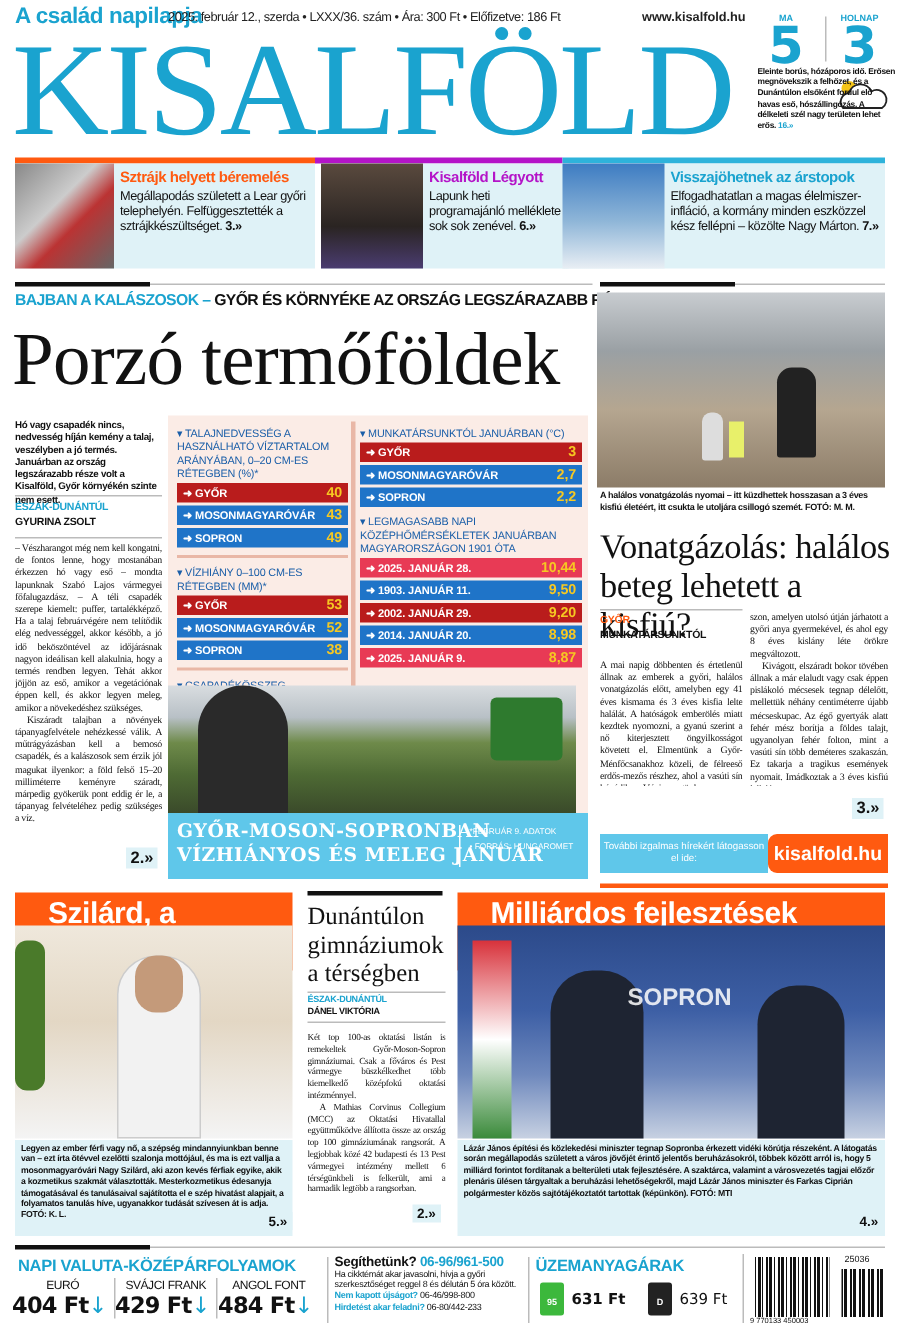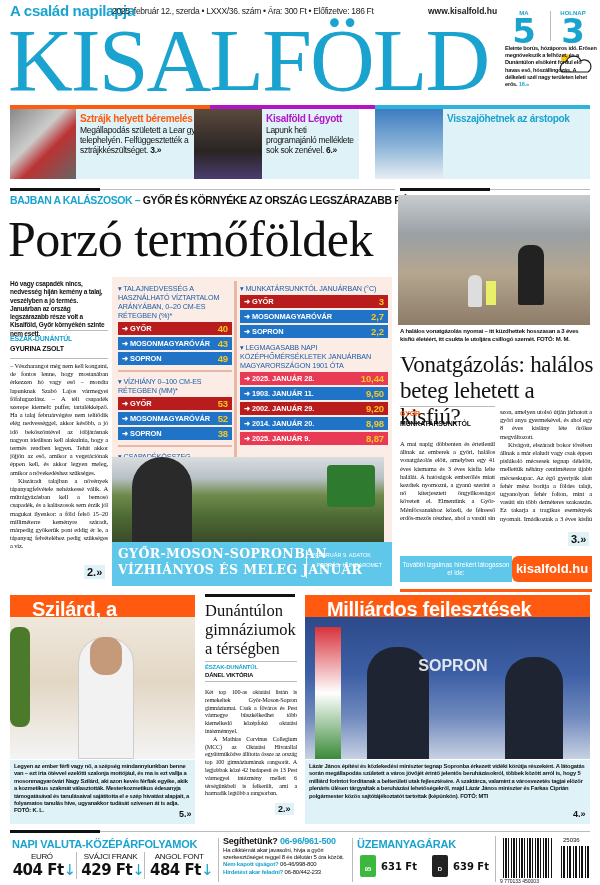--- a/index.html
+++ b/index.html
@@ -47,21 +47,21 @@
 .story2-img{left:398px;top:195px;width:192px;height:130px}
 .caption{font-size:6px;line-height:7.6px;font-weight:bold;letter-spacing:-0.2px}
 .story2-head{left:400px;top:352px;font-family:"Liberation Serif",serif;font-size:23px;line-height:26px;letter-spacing:-0.3px}
 .promo{left:400px;top:556px;width:192px;height:26px}
 
 .orange-head{background:#ff5a10;color:#fff;font-weight:bold;font-size:20px;padding:3px 22px;letter-spacing:-0.3px}
 .cap-box{background:#dff2f7}
 
 .foot-title{font-weight:bold;color:#1aa3cf;font-size:11px;letter-spacing:-0.2px}
 .cur-lbl{font-size:8px;text-align:center;letter-spacing:-0.3px}
-.cur-val{font-family:"DejaVu Sans",sans-serif;font-weight:bold;font-size:15px;text-align:right;letter-spacing:-0.5px}
+.cur-val{font-family:"DejaVu Sans",sans-serif;font-weight:bold;font-size:15px;text-align:left;letter-spacing:-0.5px}
 .arrow{color:#1aa3cf;font-weight:normal}
 .vdiv{width:1px;background:#bbb}
 </style>
 </head>
 <body>
 
 <div class="abs tagline">A család napilapja</div>
 <div class="abs issue">2025. február 12., szerda • LXXX/36. szám • Ára: 300 Ft • Előfizetve: 186 Ft</div>
 <div class="abs web">www.kisalfold.hu</div>
 <div class="abs logo">KISALFÖLD</div>
@@ -83,28 +83,29 @@
 
 <div class="abs bar" style="left:10px;width:200px;background:#ff5a10"></div>
 <div class="abs bar" style="left:210px;width:165px;background:#b414c8"></div>
 <div class="abs bar" style="left:375px;width:215px;background:#2eb3db"></div>
 
 <div class="abs teaser" style="left:10px;width:200px">
   <div class="img" style="background:linear-gradient(135deg,#888 0%,#ccc 40%,#b33 60%,#666 100%)"></div>
   <h3 style="color:#ff5a10">Sztrájk helyett béremelés</h3>
   <p><span>Megállapodás született a Lear győri telephelyén. Felfüggesztették a sztrájkkészültséget.</span> <b>3.»</b></p>
 </div>
-<div class="abs teaser" style="left:194px;width:165px">
+<div class="abs teaser" style="left:214px;width:165px">
   <div class="img" style="width:68px;background:linear-gradient(180deg,#5a4a3e 0%,#2a2422 60%,#4a3c70 100%)"></div>
   <h3 style="left:72px;color:#b414c8">Kisalföld Légyott</h3>
   <p style="left:72px;width:88px"><span>Lapunk heti programajánló melléklete sok sok zenével.</span> <b>6.»</b></p>
 </div>
 <div class="abs teaser" style="left:375px;width:215px">
   <div class="img" style="width:68px;background:linear-gradient(180deg,#3d7cc2 0%,#8fb6d8 55%,#e8eef4 100%)"></div>
   <h3 style="left:72px;color:#1aa3cf">Visszajöhetnek az árstopok</h3>
+  <p style="left:72px;width:140px"><span>Elfogadhatatlan a magas élelmiszer-infláció, a kormány minden eszközzel kész fellépni – közölte Nagy Márton.</span> <b>7.»</b></p>
 </div>
 
 <div class="abs rule-thick" style="left:10px;top:188px;width:90px"></div>
 <div class="abs rule-thin" style="left:100px;top:189px;width:295px"></div>
 <div class="abs rule-thick" style="left:400px;top:188px;width:90px"></div>
 <div class="abs rule-thin" style="left:490px;top:189px;width:100px"></div>
 
 <div class="abs kicker">
   <span class="cyan">BAJBAN A KALÁSZOSOK –</span><span> GYŐR ÉS KÖRNYÉKE AZ ORSZÁG LEGSZÁRAZABB RÉSZE</span>
 </div>
@@ -311,20 +312,20 @@
   <div><b class="cyan">Nem kapott újságot?</b> <span>06-46/998-800</span></div>
   <div><b class="cyan">Hirdetést akar feladni?</b> <span>06-80/442-233</span></div>
 </div>
 
 <div class="abs" style="left:352px;top:838px;width:1px;height:44px;background:#bbb"></div>
 <div class="abs foot-title" style="left:357px;top:838px">ÜZEMANYAGÁRAK</div>
 <div class="abs" style="left:360px;top:855px;display:flex;align-items:center;gap:5px">
   <div style="width:16px;height:22px;background:#3cb83c;color:#fff;font-size:6px;font-weight:bold;text-align:center;line-height:28px;border-radius:2px">95</div>
   <div style="font-family:'DejaVu Sans',sans-serif;font-weight:bold;font-size:10px;margin-right:10px">631 Ft</div>
   <div style="width:16px;height:22px;background:#222;color:#fff;font-size:6px;font-weight:bold;text-align:center;line-height:28px;border-radius:2px">D</div>
-  <div style="font-family:'DejaVu Sans',sans-serif;font-weight:bold;font-size:10px">639 Ft</div>
+  <div style="font-family:'DejaVu Sans',sans-serif;font-weight:normal;font-size:10px">639 Ft</div>
 </div>
 
 <div class="abs" style="left:495px;top:836px;width:1px;height:46px;background:#bbb"></div>
 <div class="abs" style="left:503px;top:838px;width:50px;height:40px;background:repeating-linear-gradient(90deg,#111 0 1px,#fff 1px 2px,#111 2px 4px,#fff 4px 5px,#111 5px 6px,#fff 6px 8px)"></div>
 <div class="abs" style="left:561px;top:846px;width:28px;height:32px;background:repeating-linear-gradient(90deg,#111 0 1px,#fff 1px 2px,#111 2px 4px,#fff 4px 6px)"></div>
 <div class="abs" style="left:563px;top:837px;font-size:6px">25036</div>
 <div class="abs" style="left:500px;top:878px;font-size:5px;background:#fff">9 770133 450003</div>
 
 </body></html>

